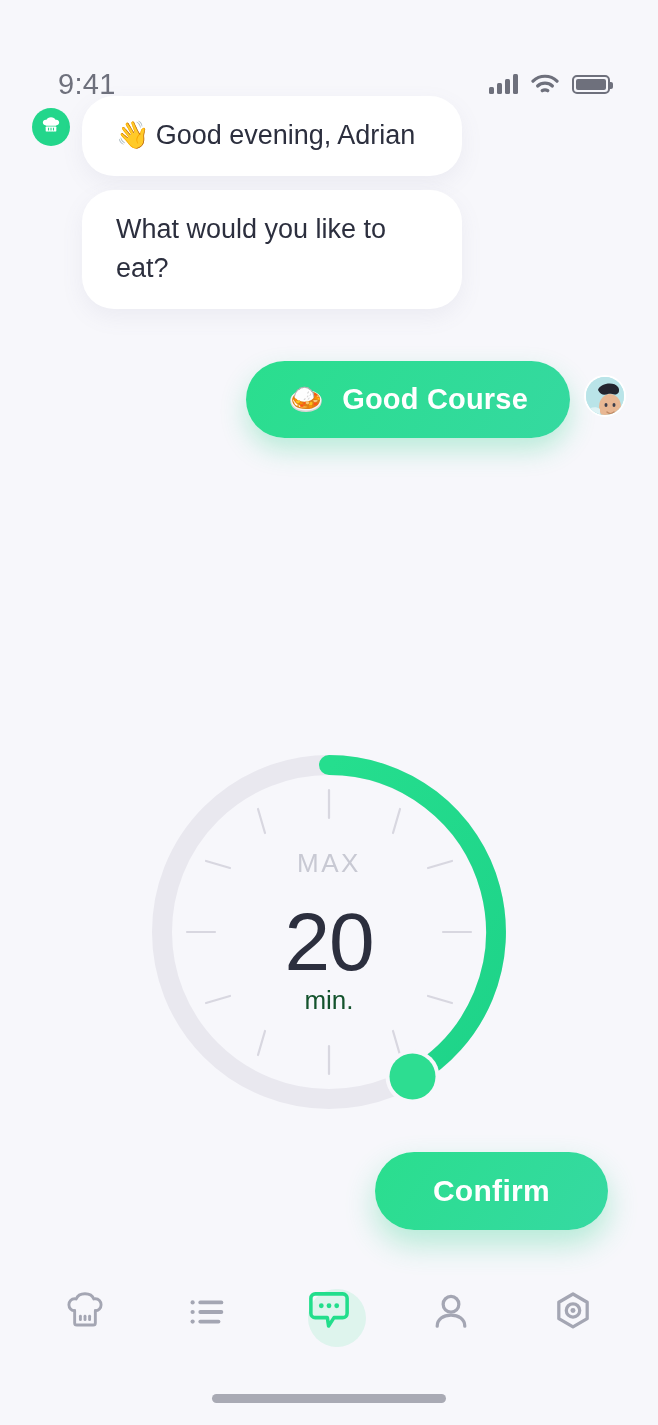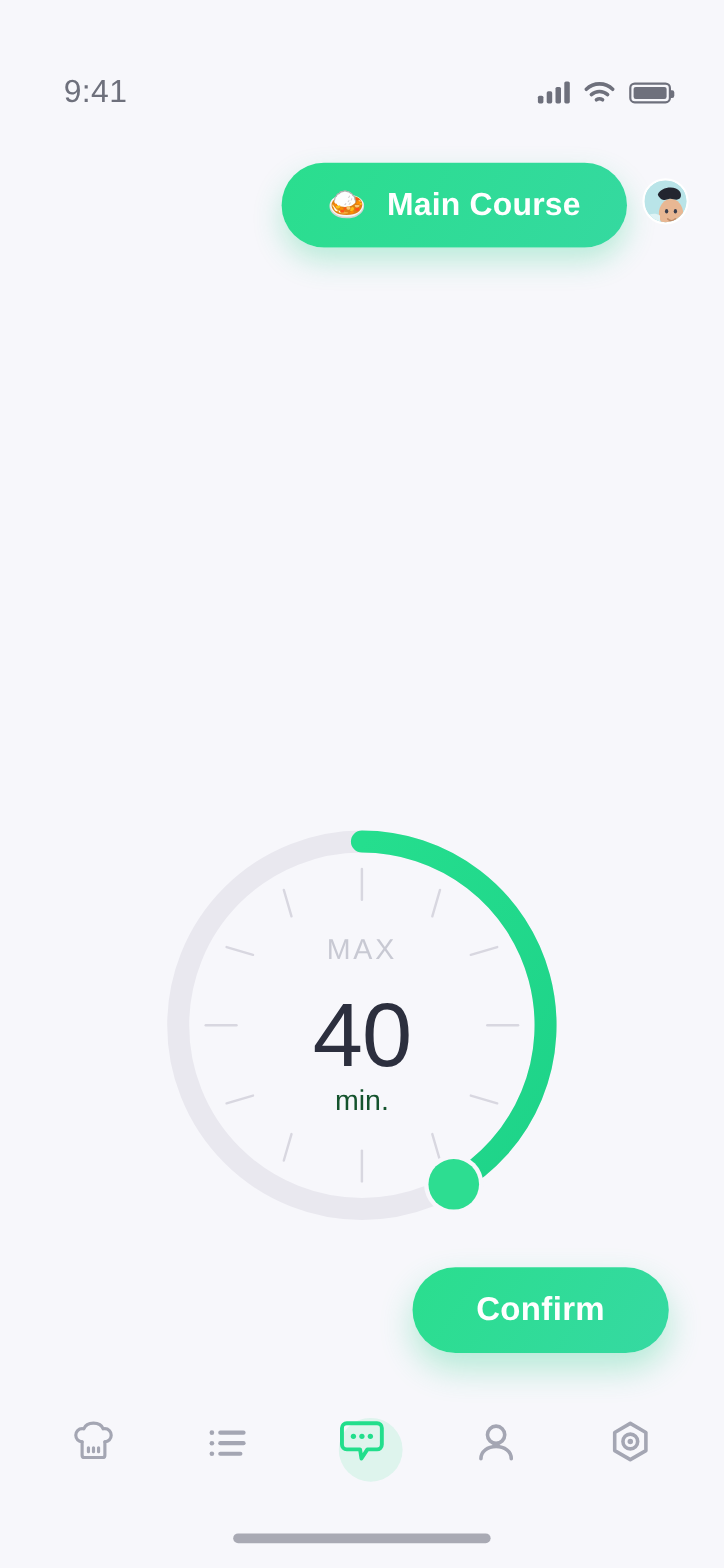--- a/index.html
+++ b/index.html
@@ -266,27 +266,44 @@
       <path d="M11.2 16.7 A5 5 0 0 1 16.8 16.7" stroke="#6E707C" stroke-width="3.2" fill="none" stroke-linecap="round"></path>
     </svg>
     <div class="battery">
         <i></i>
       </div>
   </div>
 </div>
 
 <div class="chat">
 
+  <div class="msg-row bot">
+    <div class="avatar-bot">
+      <svg width="22" height="22" viewBox="0 0 24 24">
+        <path d="M6.2 10.2c-1.7 0-3.1-1.4-3.1-3.1 0-1.7 1.4-3.1 3.1-3.1.3 0 .6 0 .9.1C7.7 2.6 9.7 1.4 12 1.4s4.3 1.2 4.9 2.7c.3-.1.6-.1.9-.1 1.7 0 3.1 1.4 3.1 3.1 0 1.7-1.4 3.1-3.1 3.1v.4H6.2z" fill="#fff"></path>
+        <rect x="6.2" y="11.4" width="11.6" height="5.6" rx="1" fill="#fff"></rect>
+        <rect x="8.7" y="12.8" width="1.2" height="3" fill="#23D68B"></rect>
+        <rect x="11.4" y="12.8" width="1.2" height="3" fill="#23D68B"></rect>
+        <rect x="14.1" y="12.8" width="1.2" height="3" fill="#23D68B"></rect>
+      </svg>
+    </div>
+    <div class="bubbles-bot">
+      <div class="bubble">
+        <span class="emoji">👋</span><span>Good evening, Adrian</span>
+      </div>
+      <div class="bubble">What would you like to eat?</div>
+    </div>
+  </div>
 
   <div class="spacer-1"></div>
 
   <div class="msg-row user">
     <div class="bubble-user">
       <span class="emoji">🍛</span>
-      <span class="label">Main Course</span>
+      <span class="label">Good Course</span>
     </div>
     <div class="avatar-user">
       <svg width="42" height="42" viewBox="0 0 42 42">
         <rect width="42" height="42" fill="#B9E4E8"></rect>
         <ellipse cx="24" cy="30" rx="11" ry="13" fill="#E8B793"></ellipse>
         <path d="M12 13c2-7 16-9 20-3 2 3 1 6-1 7-3 1.5-6-1-9 0-3 1-7 2-10-4z" fill="#23252F"></path>
         <ellipse cx="20" cy="28" rx="1.5" ry="2" fill="#3A3D4C"></ellipse>
         <ellipse cx="28" cy="28" rx="1.5" ry="2" fill="#3A3D4C"></ellipse>
         <path d="M21 35c2 2 5 2 7 0" stroke="#C08A66" stroke-width="1.5" fill="none" stroke-linecap="round"></path>
         <path d="M0 34c4-4 10-5 14-2v10H0z" fill="#DFF3F5"></path>
@@ -326,21 +343,21 @@
           <stop offset="100%" stop-color="#1ED389"></stop>
         </linearGradient>
       </defs>
       <path d="M 190 23 A 167 167 0 0 1 273.5 334.6" fill="none" stroke="url(#arcGrad)" stroke-width="20" stroke-linecap="round"></path>
 
       <circle cx="273.5" cy="334.6" r="27" fill="#F7F7FB"></circle>
       <circle cx="273.5" cy="334.6" r="23" fill="#2DDD91"></circle>
     </svg>
     <div class="dial-center">
       <div class="dial-max">MAX</div>
-      <div class="dial-value">40</div>
+      <div class="dial-value">20</div>
       <div class="dial-unit">min.</div>
     </div>
   </div>
 </div>
 
 <div class="confirm-wrap">
   <button class="confirm-btn">Confirm</button>
 </div>
 
 <div class="bottom-nav">

